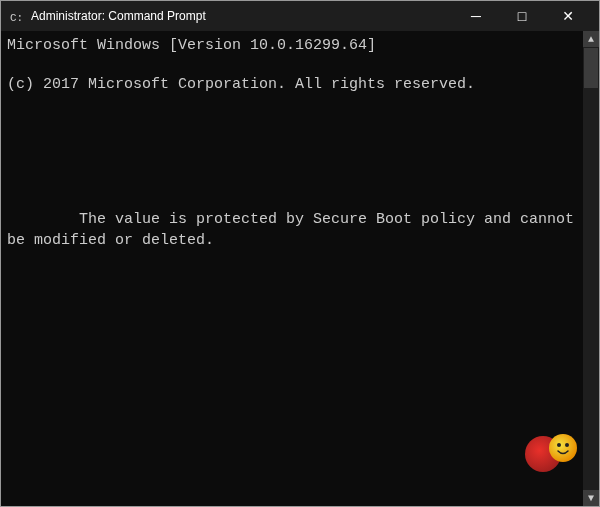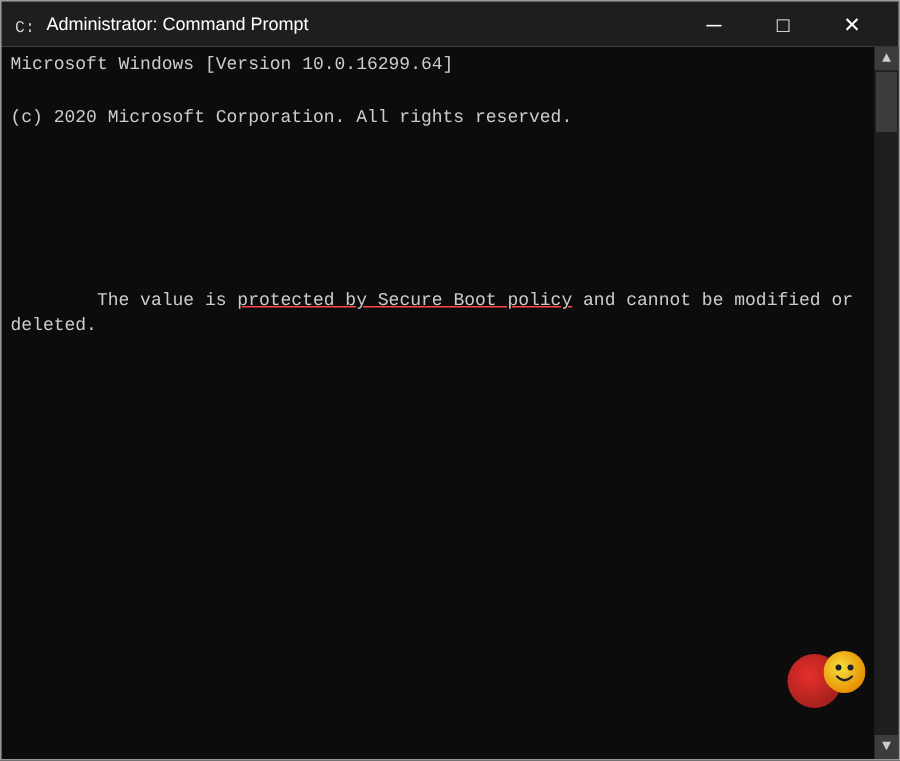--- a/index.html
+++ b/index.html
@@ -73,38 +73,37 @@
       background: #0c0c0c;
       padding: 4px 6px;
       overflow: hidden;
       position: relative;
       display: flex;
       flex-direction: column;
     }
 
     .terminal-text {
       color: #cccccc;
-      font-size: 12px;
+      font-size: 15px;
       line-height: 1.4;
       white-space: pre-wrap;
       font-family: 'Courier New', Courier, monospace;
     }
 
     .terminal-line {
       display: block;
       margin: 0;
       padding: 0;
     }
 
     .error-line {
       color: #cccccc;
     }
 
     .underlined {
-      text-decoration: underline;
       text-decoration-color: #ff4444;
       margin-top: 14px;
     }
 
     .scrollbar {
       position: absolute;
       right: 0;
       top: 0;
       bottom: 0;
       width: 16px;
@@ -188,21 +187,21 @@
     <div class="title-bar-controls">
       <button class="title-btn">─</button>
       <button class="title-btn">□</button>
       <button class="title-btn close">✕</button>
     </div>
   </div>
 
   <div class="content-area">
     <div style="flex:1; padding-right: 16px;">
       <span class="terminal-text terminal-line">Microsoft Windows [Version 10.0.16299.64]</span><br>
-      <span class="terminal-text terminal-line">(c) 2020 Microsoft Corporation. All rights reserved.</span><br>
+      <span class="terminal-text terminal-line">(c) 2017 Microsoft Corporation. All rights reserved.</span><br>
       <span class="terminal-text terminal-line">&nbsp;</span><br>
       <br>
       <br>
       <span class="terminal-text terminal-line error-line">
         <span>The value is </span><span class="underlined">protected by Secure Boot policy</span><span> and cannot be modified or deleted.</span>
       </span><br>
       <span class="terminal-text terminal-line">&nbsp;</span><br>
     </div>
 
     <div class="scrollbar">

